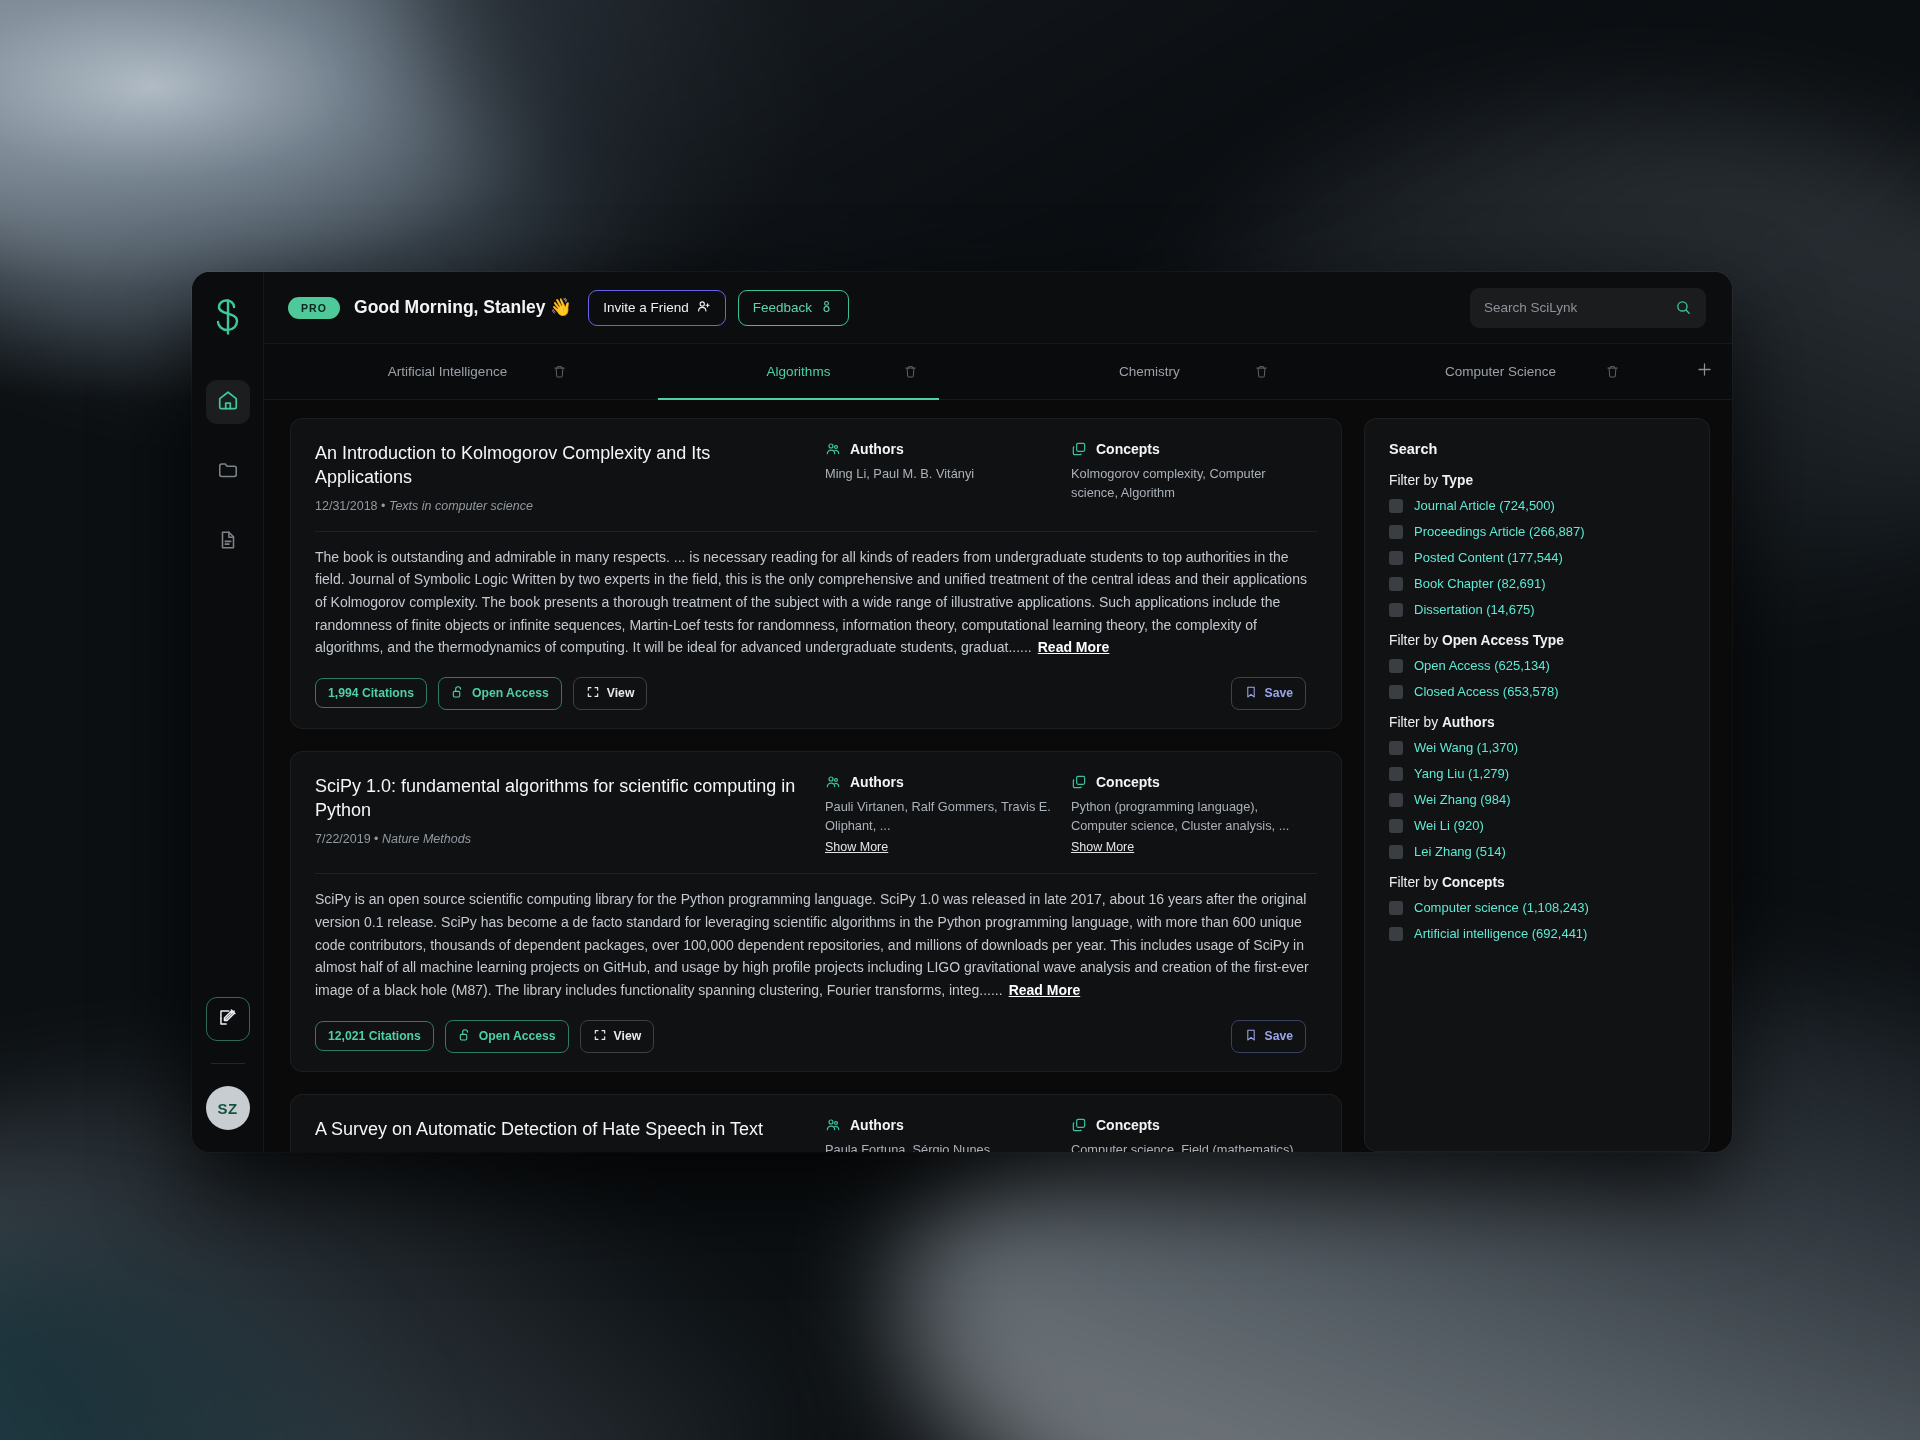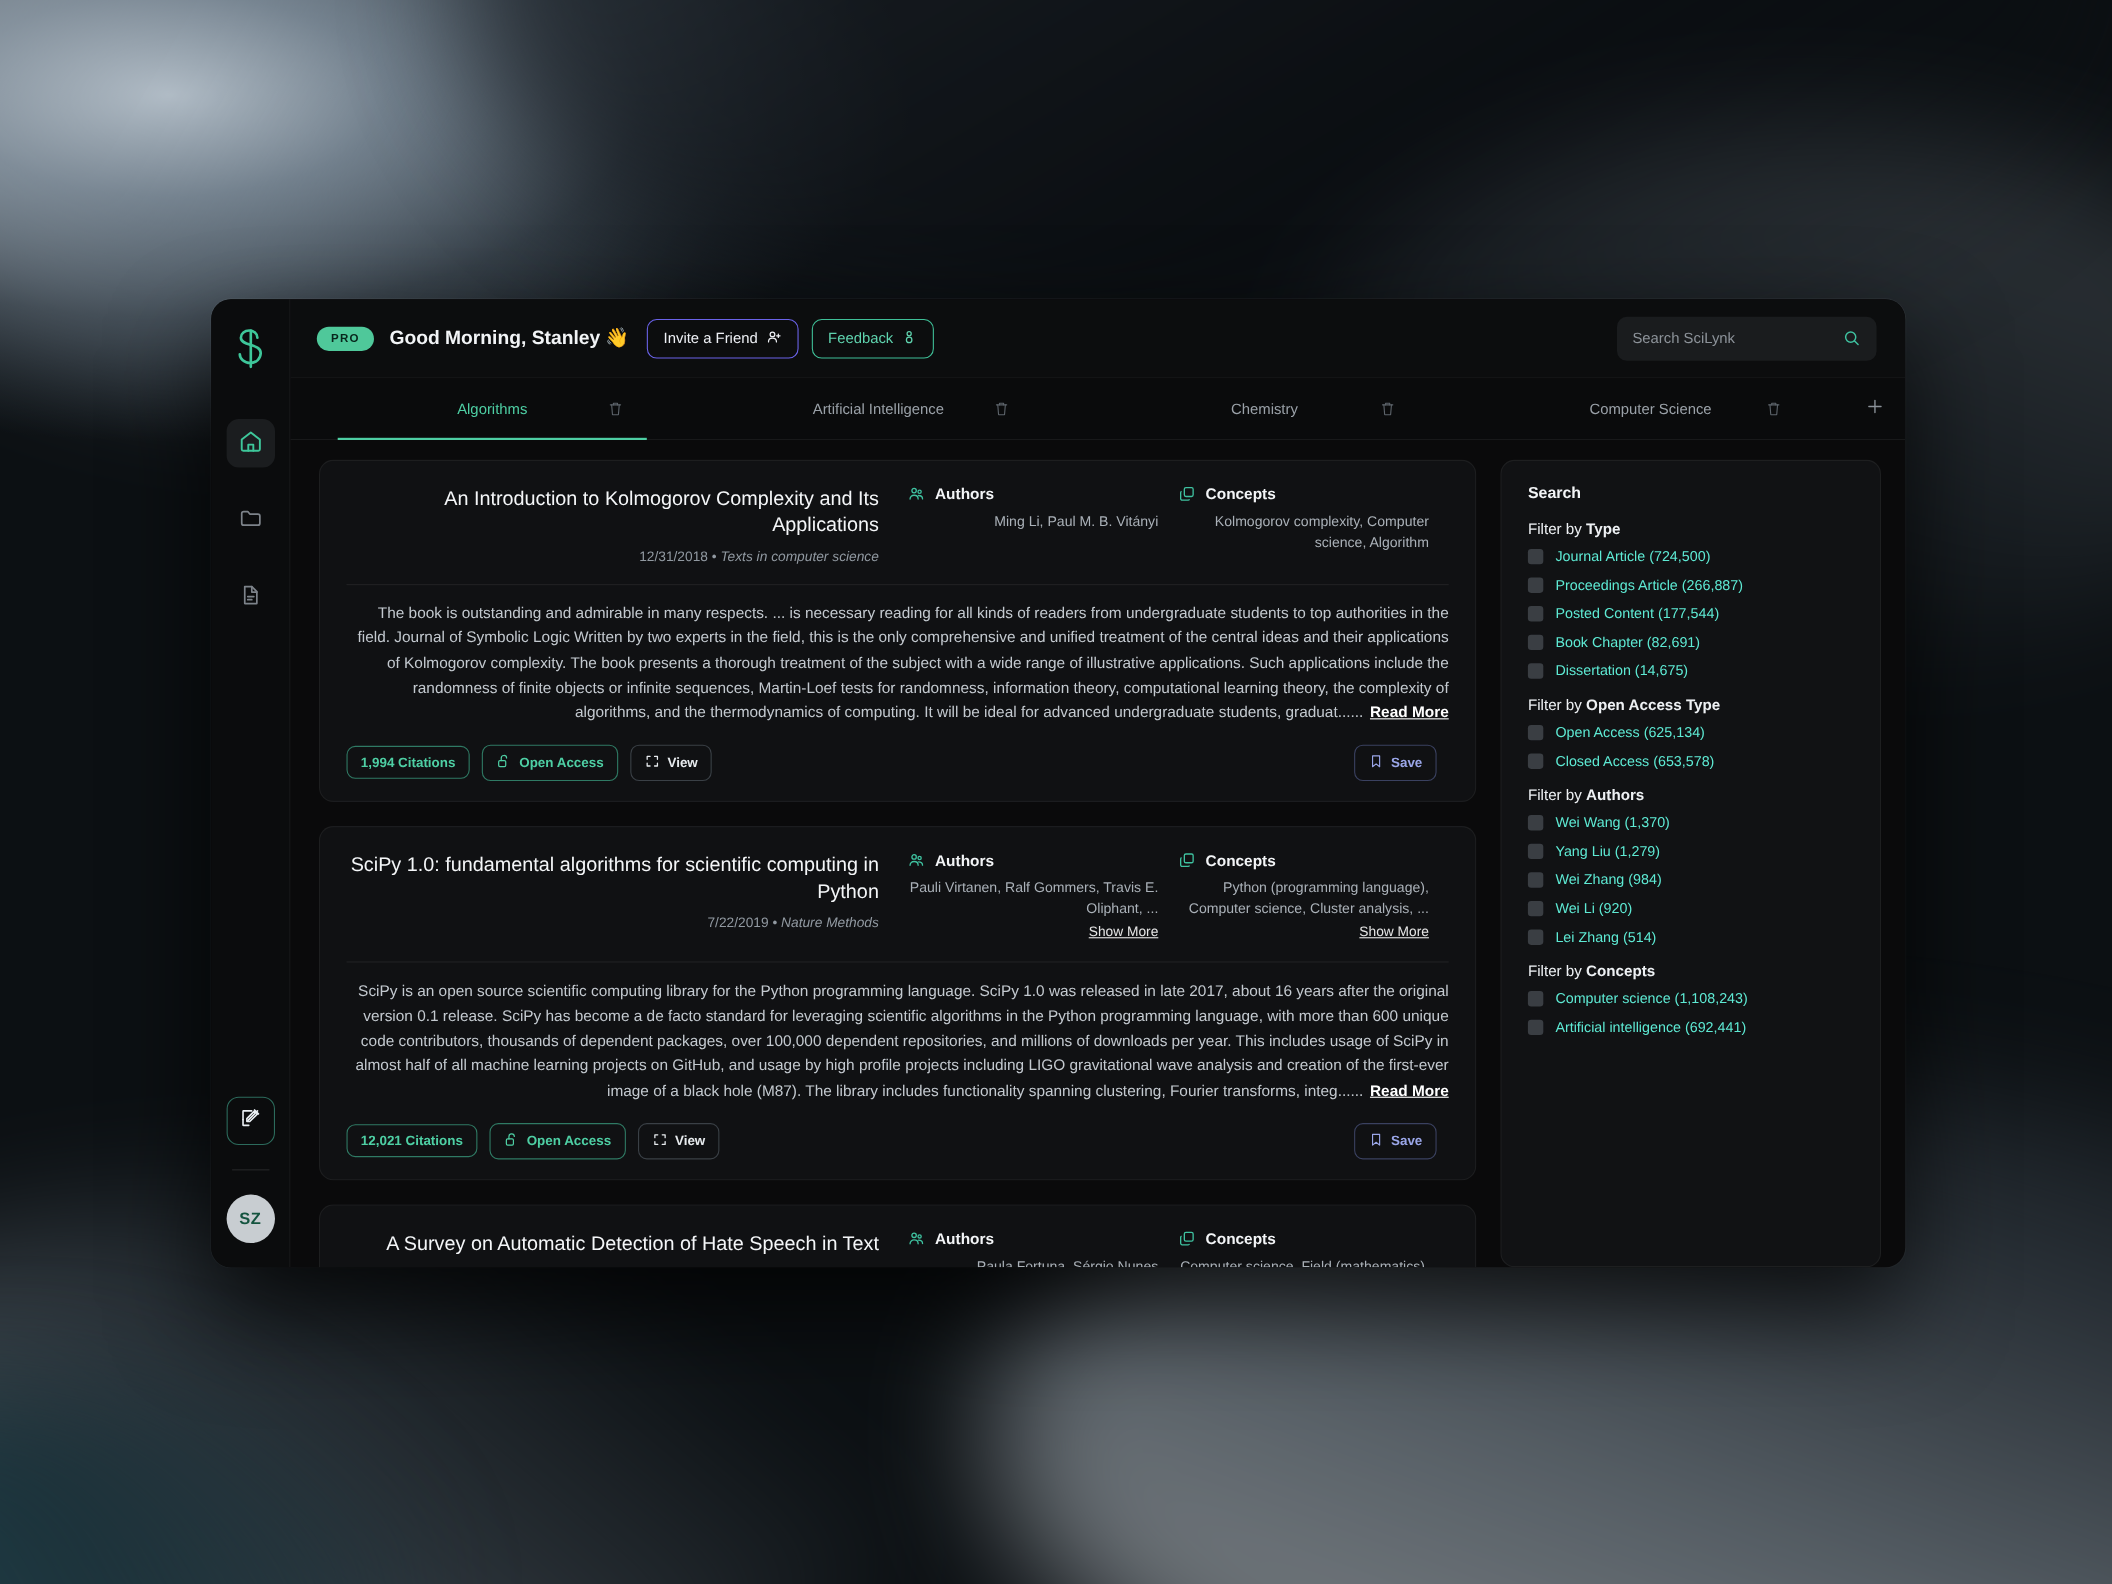--- a/index.html
+++ b/index.html
@@ -147,21 +147,20 @@
 
   
   #results-col { flex: 1 1 auto; min-width: 0; display: flex; flex-direction: column; gap: 22px; }
 
   .result-card {
     background: #101113;
     border: 1px solid rgba(255,255,255,.055);
     border-radius: 13px;
     padding: 22px 24px 18px;
     flex: 0 0 auto;
-    text-align: right;
   }
   .card-top { display: flex; align-items: flex-start; }
   .card-title-block { flex: 0 0 510px; padding-right: 26px; }
   .card-title { color: #f4f6f8; font-size: 18px; font-weight: 500; line-height: 1.35; }
   .card-meta { margin-top: 9px; color: #9199a1; font-size: 12.5px; }
   .card-meta .venue { font-style: italic; }
 
   .card-field { flex: 1 1 0; min-width: 0; padding-right: 18px; }
   .field-head { display: flex; align-items: center; gap: 9px; margin-bottom: 7px; }
   .field-head .ico { color: #3fc2a0; display: flex; }
@@ -310,32 +309,32 @@
         <span style="color:#3fc2a0;display:flex">
           <svg width="17" height="17" viewBox="0 0 24 24" fill="none" stroke="currentColor" stroke-width="1.9" stroke-linecap="round">
             <circle cx="10.5" cy="10.5" r="6.5"></circle>
               <path d="m15.5 15.5 4.5 4.5"></path>
           </svg>
         </span>
       </div>
     </div>
 
     <div id="tab-bar">
-      <div class="tab active">
-        <span class="tab-label">Algorithms</span>
+      <div class="tab">
+        <span class="tab-label">Artificial Intelligence</span>
         <span class="tab-trash">
           <svg width="15" height="15" viewBox="0 0 24 24" fill="none" stroke="currentColor" stroke-width="1.6" stroke-linecap="round" stroke-linejoin="round">
             <path d="M4.5 6.5h15"></path>
               <path d="M9 6.5V4.2h6V6.5"></path>
             <path d="M6.5 6.5 7.6 20a.8.8 0 0 0 .8.8h7.2a.8.8 0 0 0 .8-.8l1.1-13.5"></path>
           </svg>
         </span>
       </div>
-      <div class="tab">
-        <span class="tab-label">Artificial Intelligence</span>
+      <div class="tab active">
+        <span class="tab-label">Algorithms</span>
         <span class="tab-trash">
           <svg width="15" height="15" viewBox="0 0 24 24" fill="none" stroke="currentColor" stroke-width="1.6" stroke-linecap="round" stroke-linejoin="round">
             <path d="M4.5 6.5h15"></path>
               <path d="M9 6.5V4.2h6V6.5"></path>
             <path d="M6.5 6.5 7.6 20a.8.8 0 0 0 .8.8h7.2a.8.8 0 0 0 .8-.8l1.1-13.5"></path>
           </svg>
         </span>
       </div>
       <div class="tab">
         <span class="tab-label">Chemistry</span>

